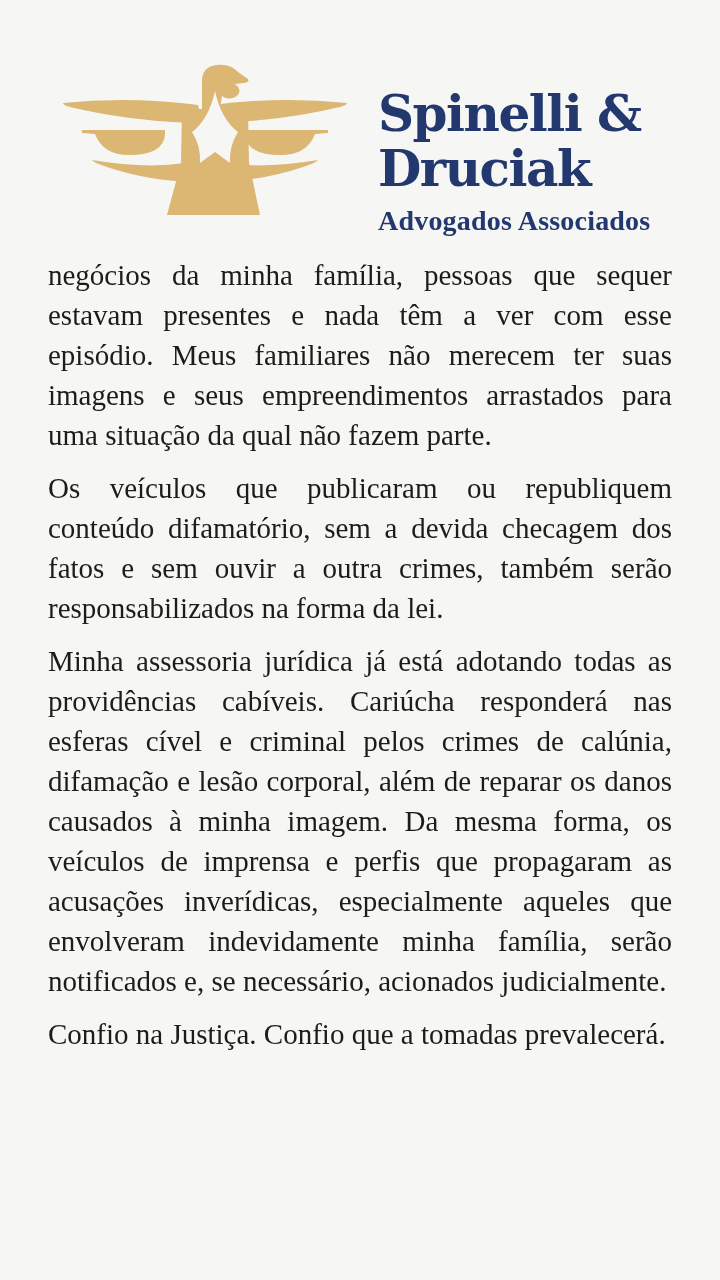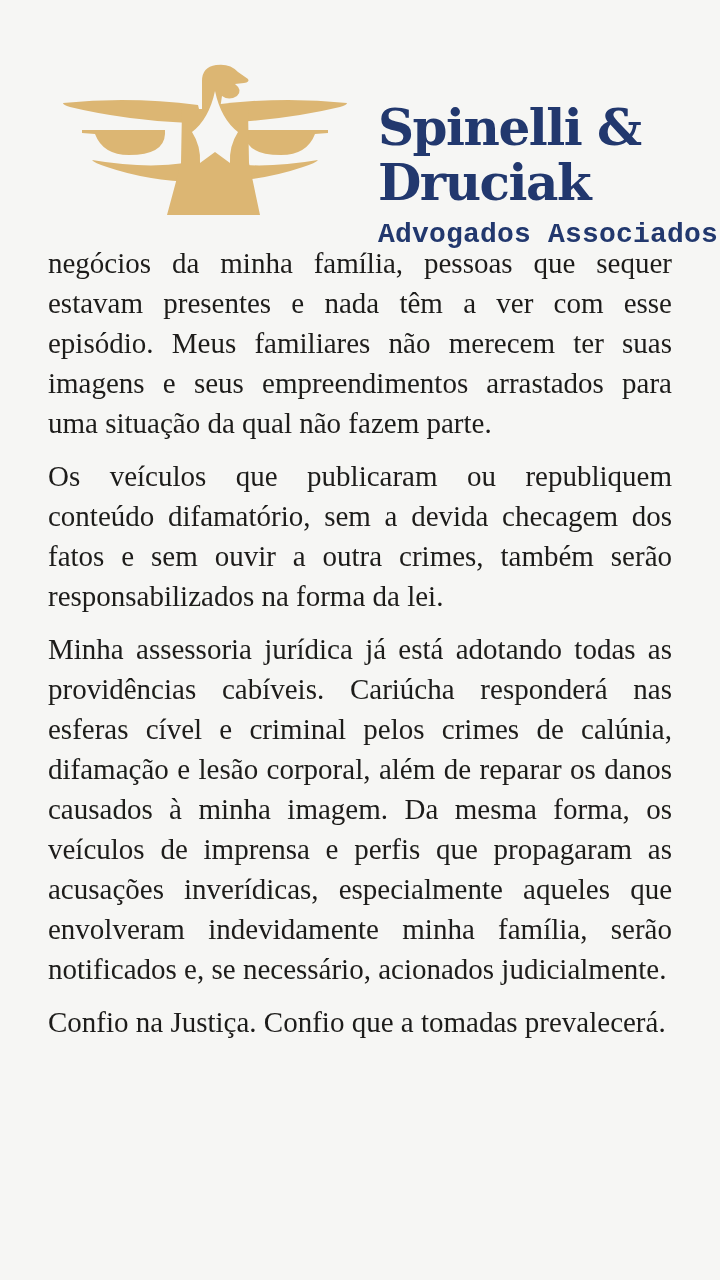--- a/index.html
+++ b/index.html
@@ -10,43 +10,44 @@
   }
   html,body{margin:0;padding:0;}
   body{
     width:720px;height:1280px;
     background:var(--bg);
     overflow:hidden;
     font-family:"Liberation Serif", serif;
   }
   .header{position:relative;height:243px;}
   .eagle{position:absolute;left:60px;top:63px;width:290px;height:156px;}
-  .brand{position:absolute;left:378px;top:100px;color:var(--navy);}
+  .brand{position:absolute;left:378px;top:86px;color:var(--navy);}
   .brand-name{
     font-family:"DejaVu Serif", serif;
     font-weight:bold;
     font-size:50px;
     line-height:55px;
     letter-spacing:-1.5px;
     white-space:nowrap;
   }
   .tagline{
-    font-family:Liberation Mono, monospace;
+    font-family:Liberation Serif, serif;
     font-weight:bold;
     font-size:28px;
     letter-spacing:0.2px;
     margin-top:9px;
     white-space:nowrap;
   }
   .doc{
     padding:0 48px;
     color:var(--ink);
     font-size:29px;
     line-height:40px;
     text-align:justify;
+    margin-top:12px;
   }
   .doc p{margin:0 0 13px 0;}
   .doc p.heading{
     font-weight:bold;
     text-align:left;
     margin:7px 0 17px 0;
   }
 </style>
 </head>
 <body>

